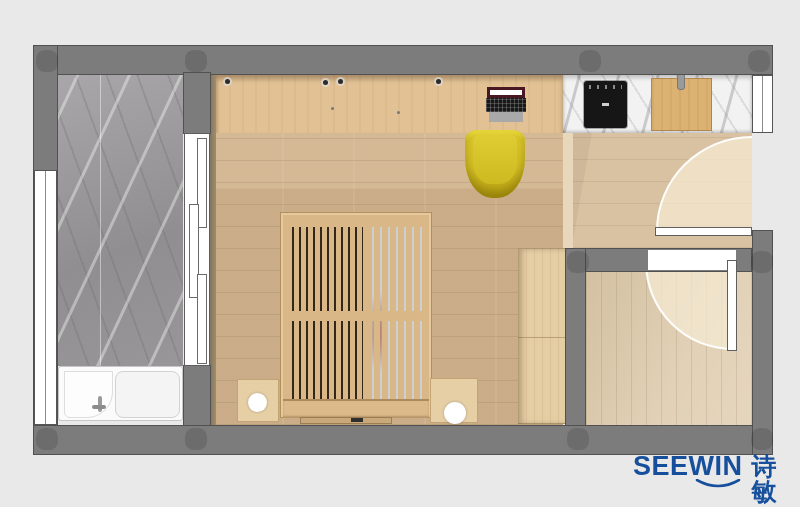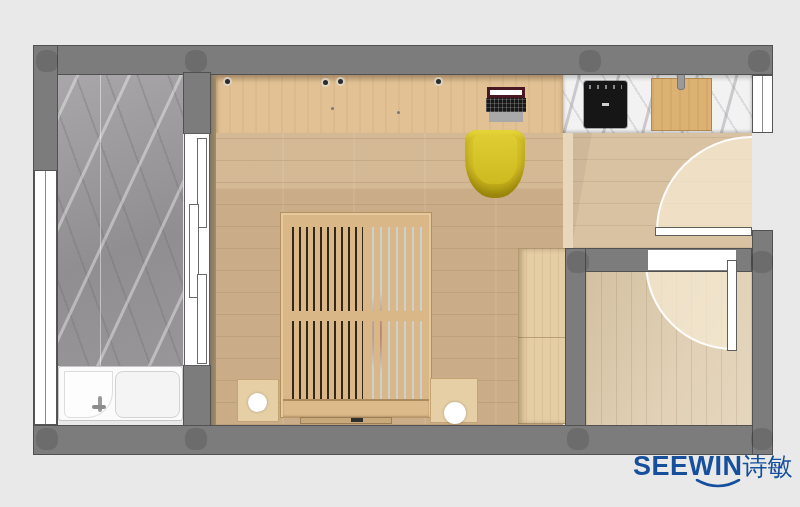--- a/index.html
+++ b/index.html
@@ -123,21 +123,21 @@
     background-image:repeating-linear-gradient(90deg, rgba(120,75,25,0.08) 0 2px, transparent 2px 9px);}
   .board-handle{background:#9a9a9a;border-radius:3px;border:1px solid #777;}
 
   .desk-dot{width:5px;height:5px;border-radius:50%;background:#2b2b2b;
     box-shadow:0 0 0 2px rgba(225,225,225,0.65);}
   .desk-dot.small{width:3px;height:3px;background:#777;box-shadow:none;}
 
   
   .logo{display:flex;align-items:baseline;color:var(--logo_blue);}
   .logo .en{font-size:27px;font-weight:900;letter-spacing:0.5px;line-height:1;}
-  .logo .cn{font-size:25px;font-weight:400;line-height:1;}
+  .logo .cn{font-size:25px;font-weight:700;margin-left:9px;line-height:1;}
   .logo svg{position:absolute;left:62px;top:26px;}
 </style>
 </head>
 <body>
 
 <div class="abs" style="left:0;top:0;width:800px;height:507px;">
 
   <div class="abs marble-gray" style="left:57px;top:72px;width:126px;height:294px;"></div>
   <div class="abs" style="left:100px;top:72px;width:1px;height:294px;background:rgba(255,255,255,0.45);"></div>
   <div class="abs plank-h" style="left:211px;top:133px;width:352px;height:292px;"></div>

